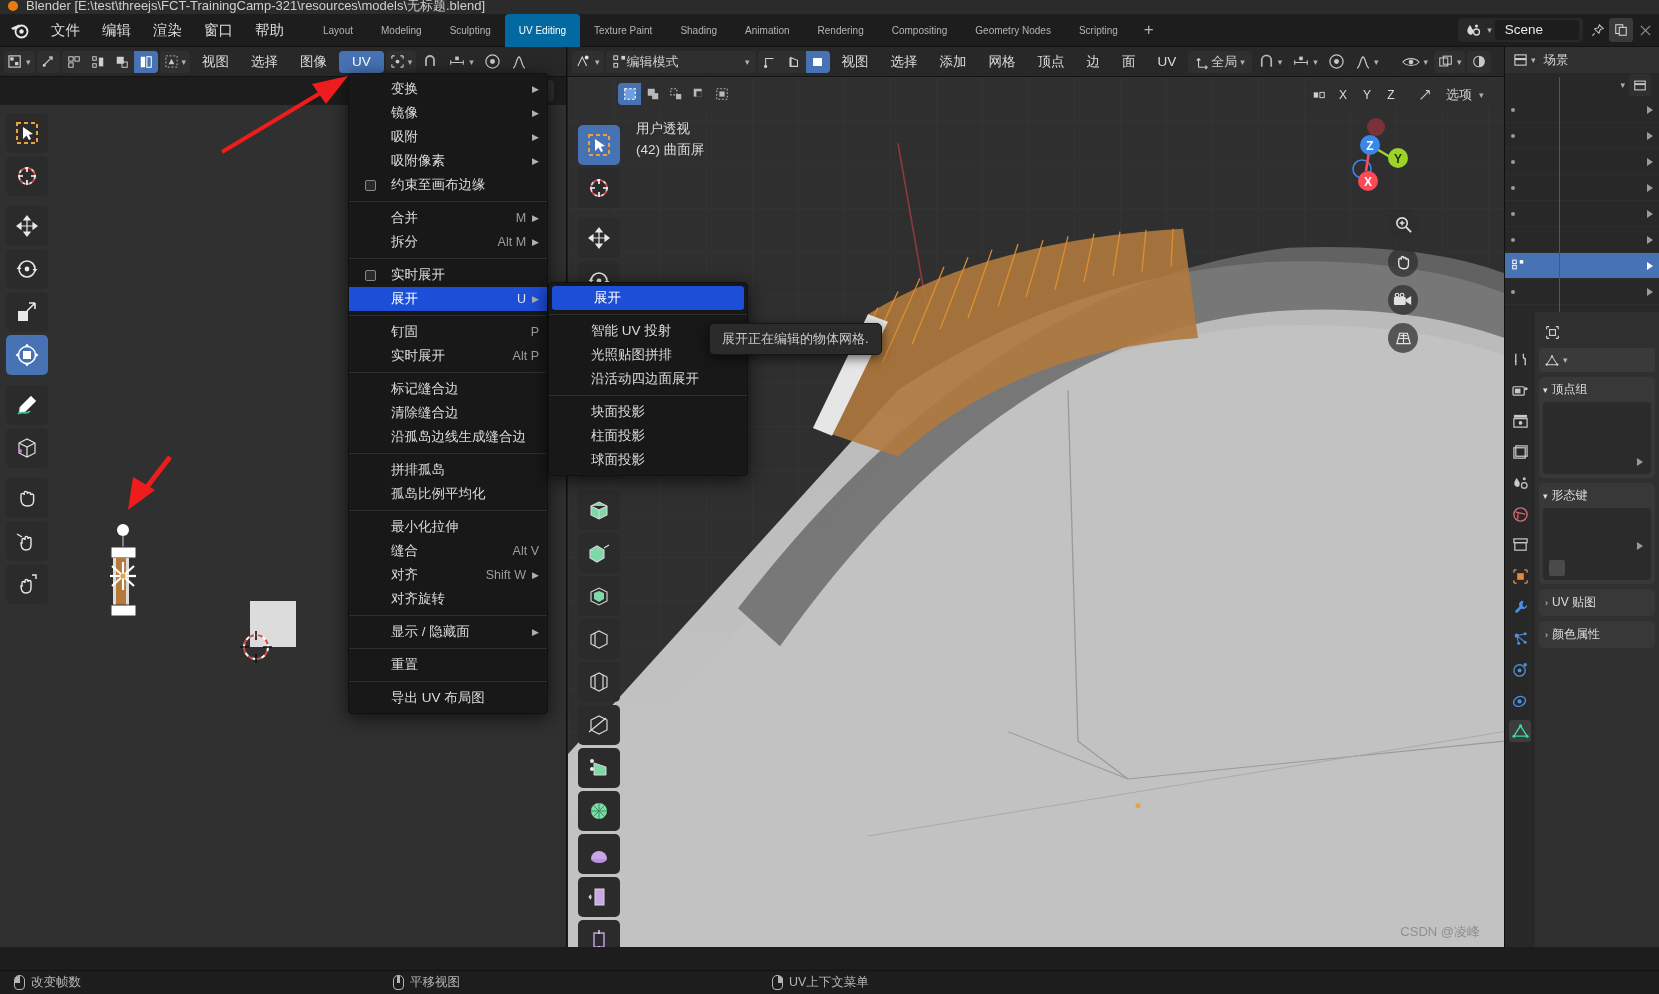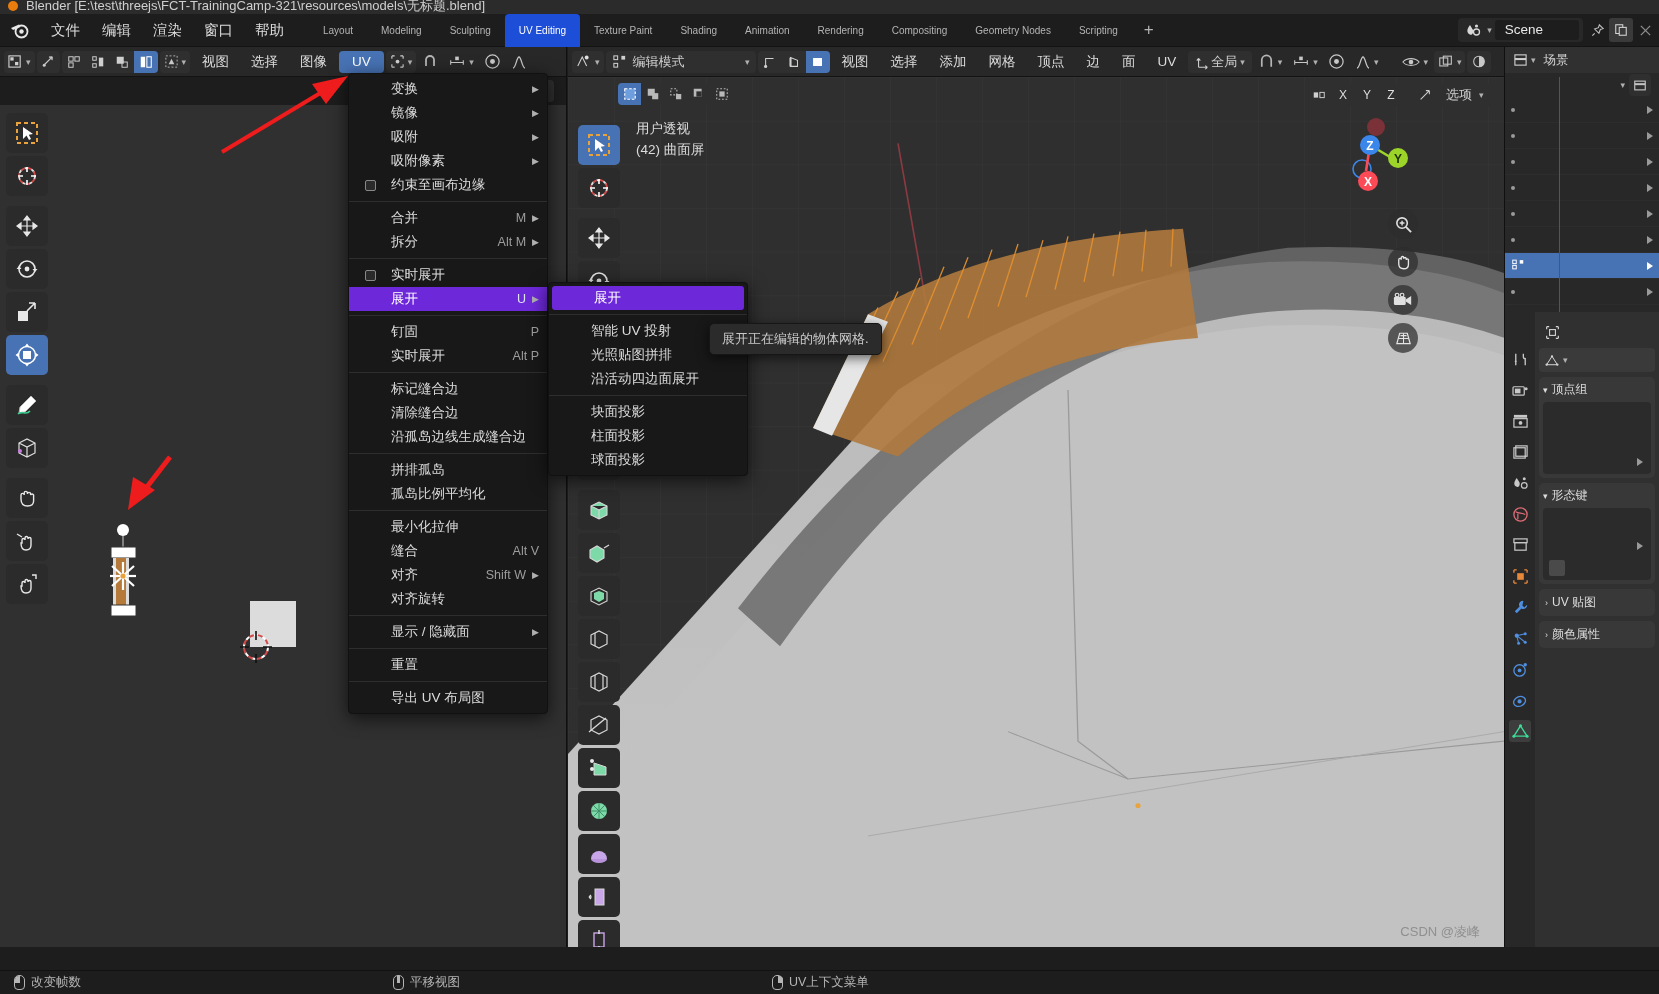--- a/index.html
+++ b/index.html
@@ -32,21 +32,21 @@
   .blender-logo{ width:24px;height:24px; margin-right:8px; }
   .menu-item{
     padding:3px 11px; font-size:14.5px; color:#dcdcdc; cursor:default;
     white-space:nowrap;
   }
   .ws-tabs{ display:flex; align-items:center; margin-left:14px; height:33px;}
   .ws-tab{
     padding:7px 14px; font-size:10px; color:#b4b4b4; white-space:nowrap;
     height:33px; display:flex; align-items:center;
   }
-  .ws-tab.active{ background:#1d4ed8; color:#fff; border-radius:4px 4px 0 0;}
+  .ws-tab.active{ background:#0369a1; color:#fff; border-radius:4px 4px 0 0;}
   .ws-plus{ padding:4px 12px; color:#b4b4b4; font-size:17px;}
   .topbar-right{ margin-left:auto; display:flex; align-items:center; padding-right:2px;}
   .scene-widget{
     display:flex;align-items:center;background:#282828;border-radius:4px;
     height:24px; padding:0 4px; margin-right:2px;
   }
   .scene-icon{ width:22px;height:18px; display:flex;align-items:center;justify-content:center;}
   .scene-name{
     background:#1d1d1d; border-radius:3px; padding:2px 36px 2px 10px;
     font-size:13.5px; color:#e8e8e8; margin-left:3px; height:20px;
@@ -154,21 +154,21 @@
   
   #uvmenu{
     position:absolute; left:348px; top:73px; width:200px;
     background:#181818; border:1px solid #111; border-radius:4px;
     box-shadow:0 4px 18px rgba(0,0,0,.65); z-index:60; padding:3px 0;
   }
   .mrow{
     height:24px; display:flex; align-items:center; padding:0 8px 0 10px;
     font-size:13.5px; color:#dcdcdc; white-space:nowrap; position:relative;
   }
-  .mrow.sel{ background:#6d28d9; color:#fff;}
+  .mrow.sel{ background:#1d4ed8; color:#fff;}
   .mrow .mlabel{ margin-left:32px; }
   .mrow .chk{
     position:absolute; left:16px; width:11px;height:11px;
     border:1.5px solid #888; border-radius:2px; background:#2a2a2a;
   }
   .mrow .sc{ margin-left:auto; color:#9d9d9d; font-size:12.5px;}
   .mrow.sel .sc{ color:#dde5f2;}
   .mrow .arr{ margin-left:6px; font-size:9px; color:#b0b0b0;}
   .msep{ height:1px; background:#2e2e2e; margin:4px 0;}
 
@@ -461,21 +461,21 @@
 
 <div id="vp-pane">
   <div class="ed-header">
     <div class="hbtn">
       <svg width="16" height="15" viewBox="0 0 18 16">
           <path d="M2 13 L7 3 L12 13" fill="none" stroke="#cfcfcf" stroke-width="1.2"></path>
           <circle cx="12" cy="3.5" r="2.2" fill="#e0e0e0"></circle>
         </svg>
       <span class="caret">▾</span>
     </div>
-    <div class="hbtn" style="padding:0 6px;min-width:150px;justify-content:flex-start;gap:6px;">
+    <div class="hbtn" style="padding:0 6px;min-width:150px;justify-content:flex-start;gap:0;">
       <svg width="15" height="15" viewBox="0 0 16 16">
           <rect x="2" y="2" width="4" height="4" fill="none" stroke="#cfcfcf" stroke-width="1.1"></rect>
           <rect x="10" y="2" width="4" height="4" fill="#cfcfcf"></rect>
           <rect x="2" y="10" width="4" height="4" fill="none" stroke="#cfcfcf" stroke-width="1.1"></rect>
         </svg>
       <span>编辑模式</span>
       <span class="caret" style="margin-left:auto;">▾</span>
     </div>
     <div class="hgroup">
       <span class="seg">

